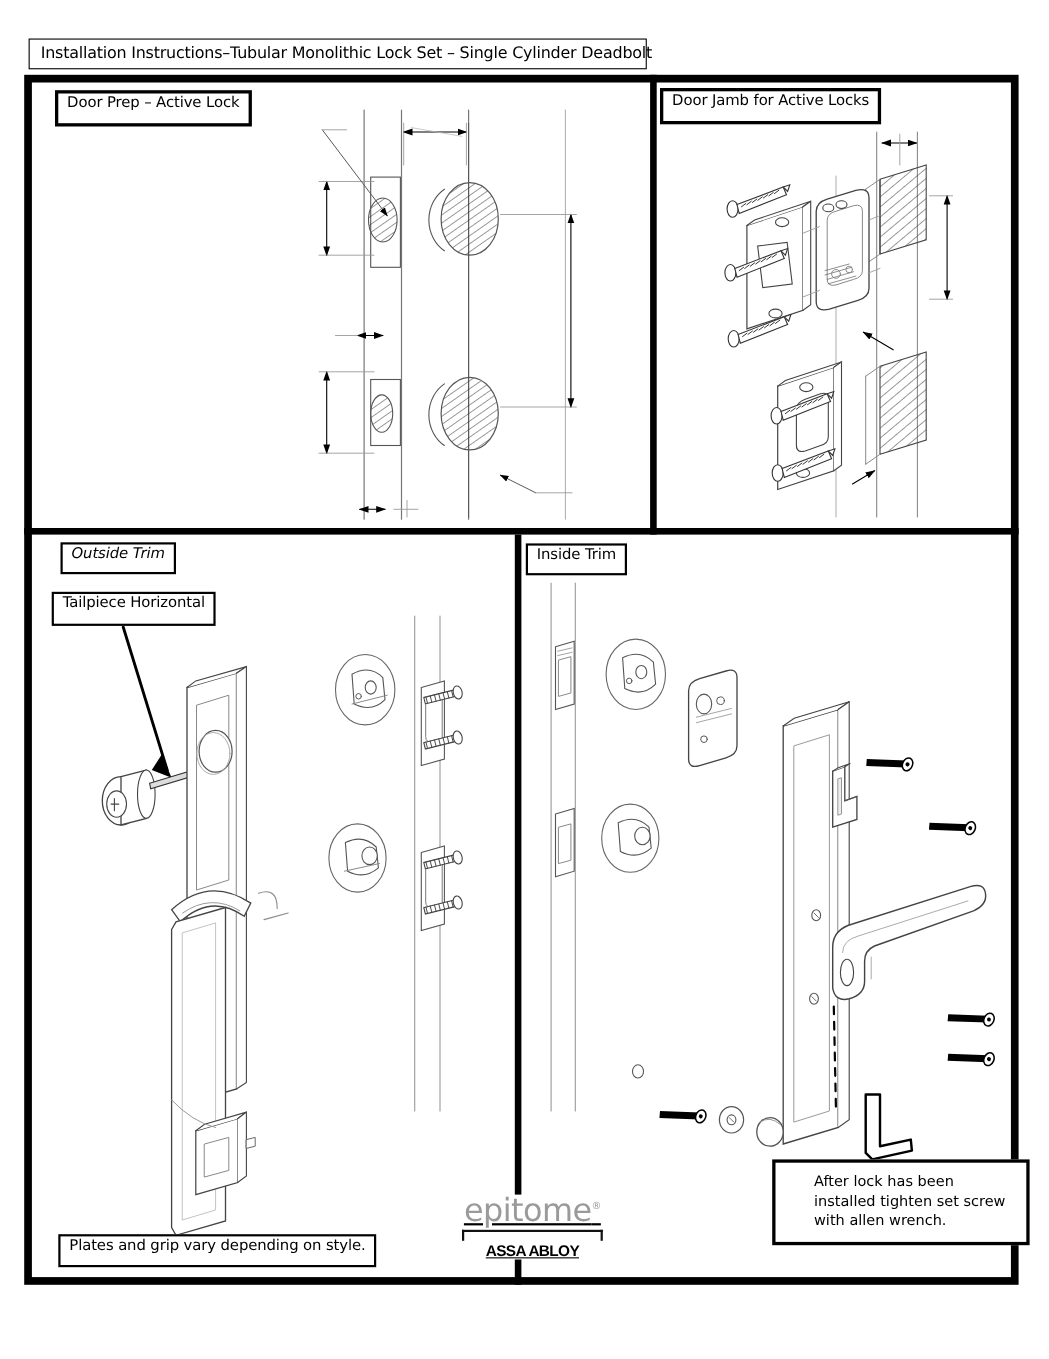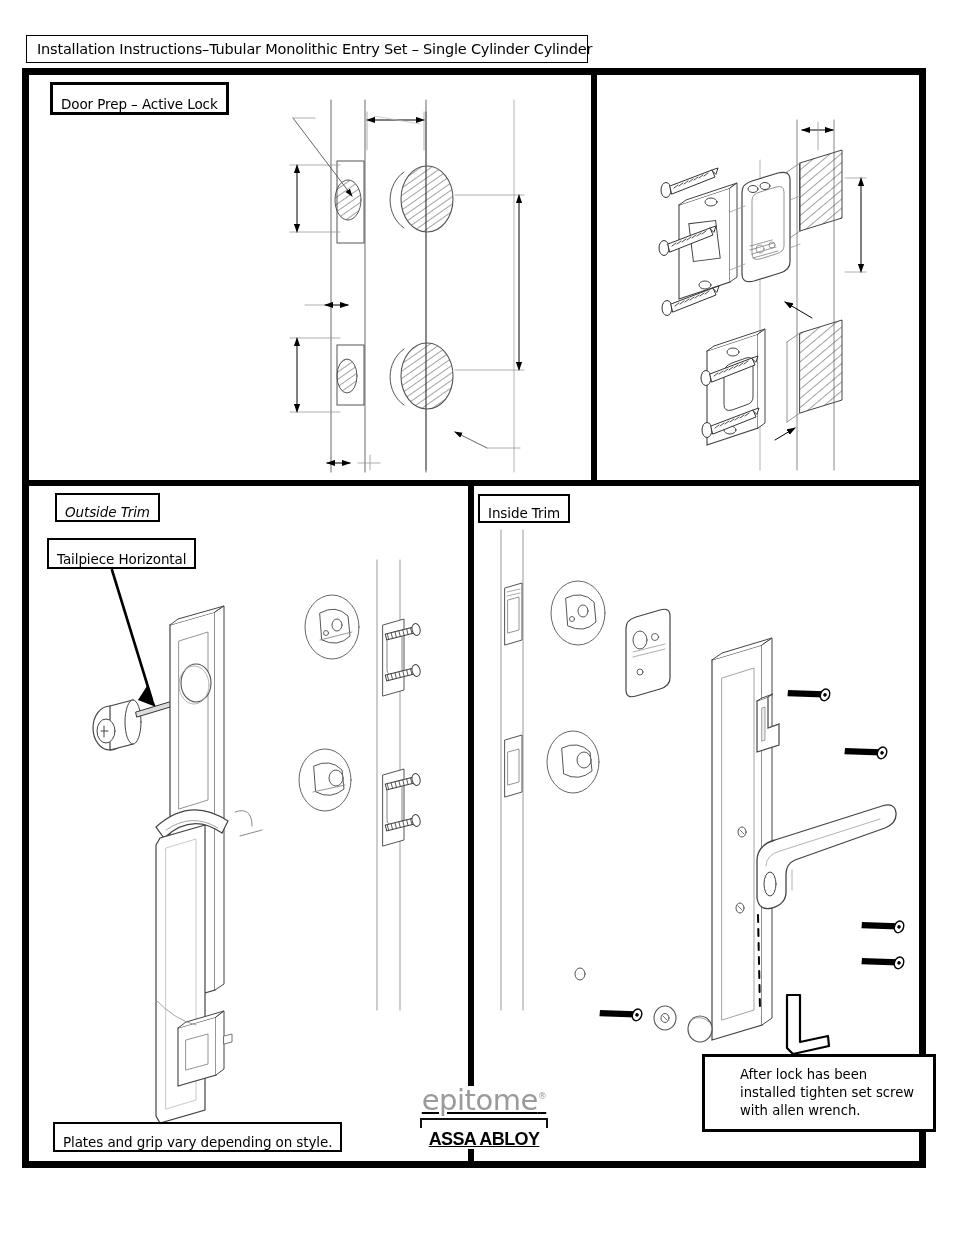--- a/index.html
+++ b/index.html
@@ -19,21 +19,21 @@
 
   
   .div-v-top{position:absolute;left:591px;top:68px;width:6px;height:418px;background:#000;}
   
   .div-h{position:absolute;left:22px;top:480px;width:904px;height:6px;background:#000;}
   
   .div-v-bot{position:absolute;left:468px;top:486px;width:6px;height:682px;background:#000;}
 
   
   .plabel{position:absolute;border:3px solid #000;background:#fff;
-    display:flex;align-items:flex-end;justify-content:center;z-index:6;}
+    display:flex;align-items:flex-start;justify-content:center;z-index:6;}
   .plabel span{font-size:13.5px;font-family:"DejaVu Sans",sans-serif;
     white-space:nowrap;padding:0 8px;color:#000;letter-spacing:-0.1px;}
 
   .lbl-doorprep{left:50px;top:82px;height:27px;}
   .lbl-doorjamb{left:600px;top:80px;height:27px;}
   .lbl-outside{left:55px;top:493px;height:25px;border-width:2px;font-style:italic;}
   .lbl-inside{left:478px;top:494px;height:25px;border-width:2px;}
   .lbl-tailpiece{left:47px;top:538px;height:27px;border-width:2px;}
   .lbl-plates{left:53px;top:1122px;height:26px;border-width:2px;}
 
@@ -47,33 +47,33 @@
   .logo{position:absolute;left:414px;top:1086px;width:140px;z-index:9;
      background:#fff;text-align:center;text-decoration:underline;}
   .logo .epi{font-size:29px;color:#9a9a9a;font-family:"DejaVu Sans",sans-serif;
      letter-spacing:-0.5px;line-height:1;}
   .logo .epi sup{font-size:9px;vertical-align:super;}
   .logo .bar{position:relative;height:14px;margin-top:1px;}
   .logo .bar:before,.logo .bar:after{content:"";position:absolute;top:2px;
      width:2px;height:10px;background:#111;}
   .logo .bar:before{left:6px;} .logo .bar:after{right:6px;}
   .logo .bar i{position:absolute;left:6px;right:6px;top:2px;height:2px;background:#111;display:block;}
-  .logo .assa{font-size:18px;font-weight:bold;color:#000;
+  .logo .assa{font-size:14px;font-weight:bold;color:#000;
      font-family:"Liberation Sans",sans-serif;letter-spacing:-0.6px;line-height:1.05;}
 
   svg{position:absolute;left:0;top:0;overflow:visible;}
   .dwg{position:absolute;}
 </style>
 </head>
 <body>
 
 <div class="page">
 
   <div class="title-box">
-    <span>Installation Instructions–Tubular Monolithic Entry Set – Single Cylinder Cylinder</span>
+    <span>Installation Instructions–Tubular Monolithic Lock Set – Single Cylinder Deadbolt</span>
   </div>
 
   <div class="frame"></div>
   <div class="div-v-top"></div>
   <div class="div-h"></div>
   <div class="div-v-bot"></div>
 
   <svg class="dwg" width="954" height="1235" viewBox="0 0 954 1235">
     <defs>
       <marker id="ah" markerWidth="9" markerHeight="7" refX="8" refY="3.5" orient="auto">
@@ -377,20 +377,23 @@
 
       <path d="M758 915 L760 1010" stroke="#000" stroke-width="2" stroke-dasharray="7 7" fill="none"></path>
 
       <path d="M787 995 L800 995 L800 1042 L828 1036 L829 1046 L793 1054 L787 1048 Z" fill="#fff" stroke="#000" stroke-width="2.2" stroke-linejoin="round"></path>
     </g>
   </svg>
 
   <div class="plabel lbl-doorprep">
     <span>Door Prep – Active Lock</span>
   </div>
+  <div class="plabel lbl-doorjamb">
+    <span>Door Jamb for Active Locks</span>
+  </div>
   <div class="plabel lbl-outside">
     <span>Outside Trim</span>
   </div>
   <div class="plabel lbl-inside">
     <span>Inside Trim</span>
   </div>
   <div class="plabel lbl-tailpiece">
     <span>Tailpiece Horizontal</span>
   </div>
   <div class="plabel lbl-plates">

